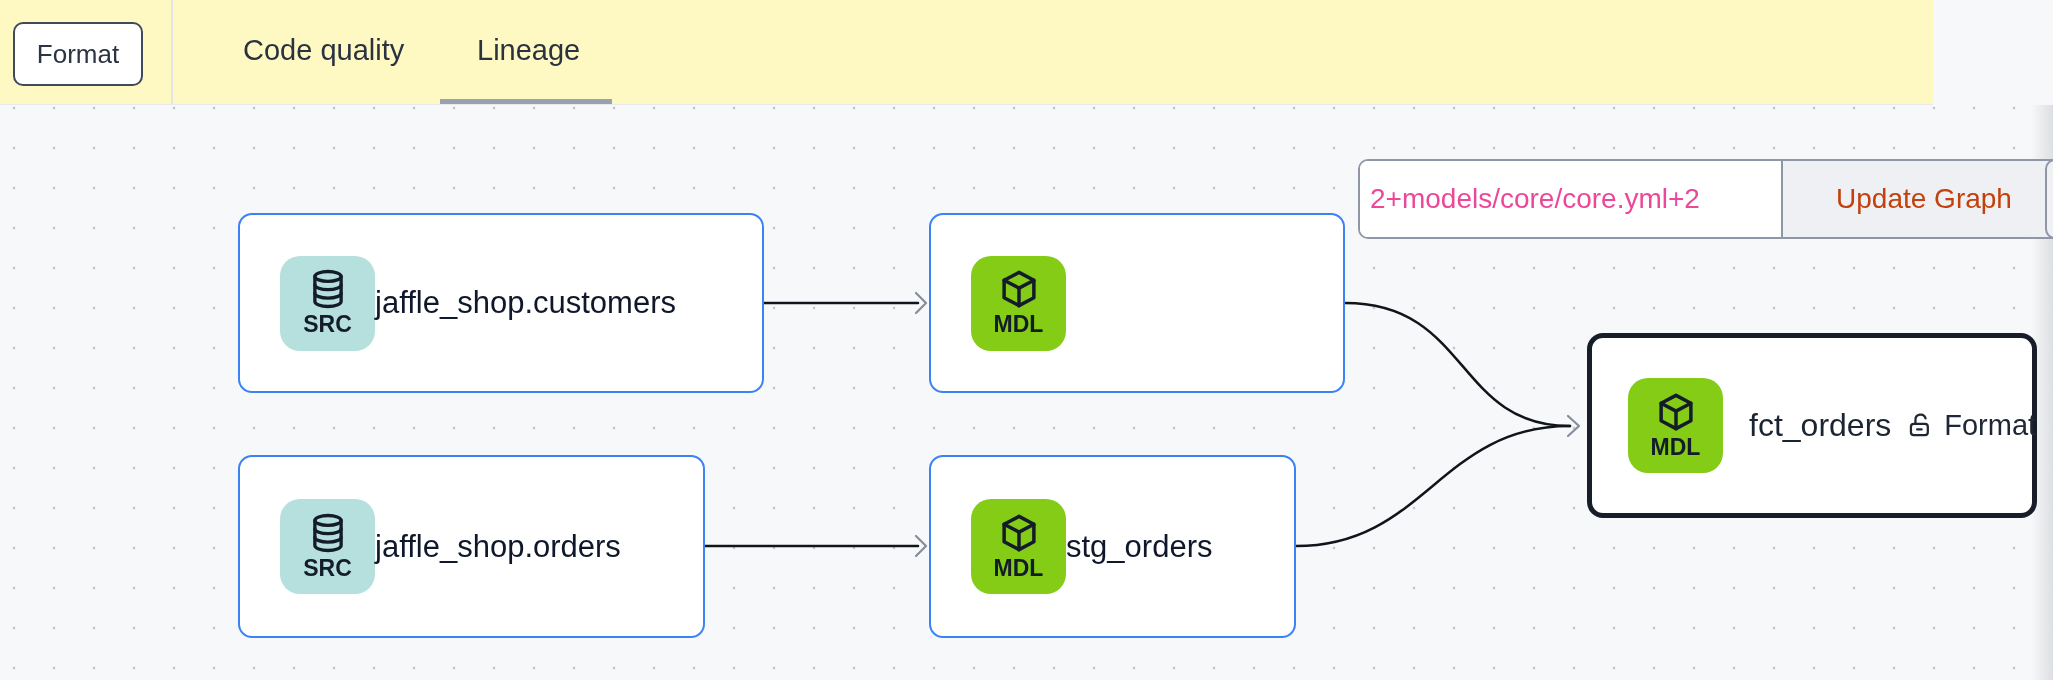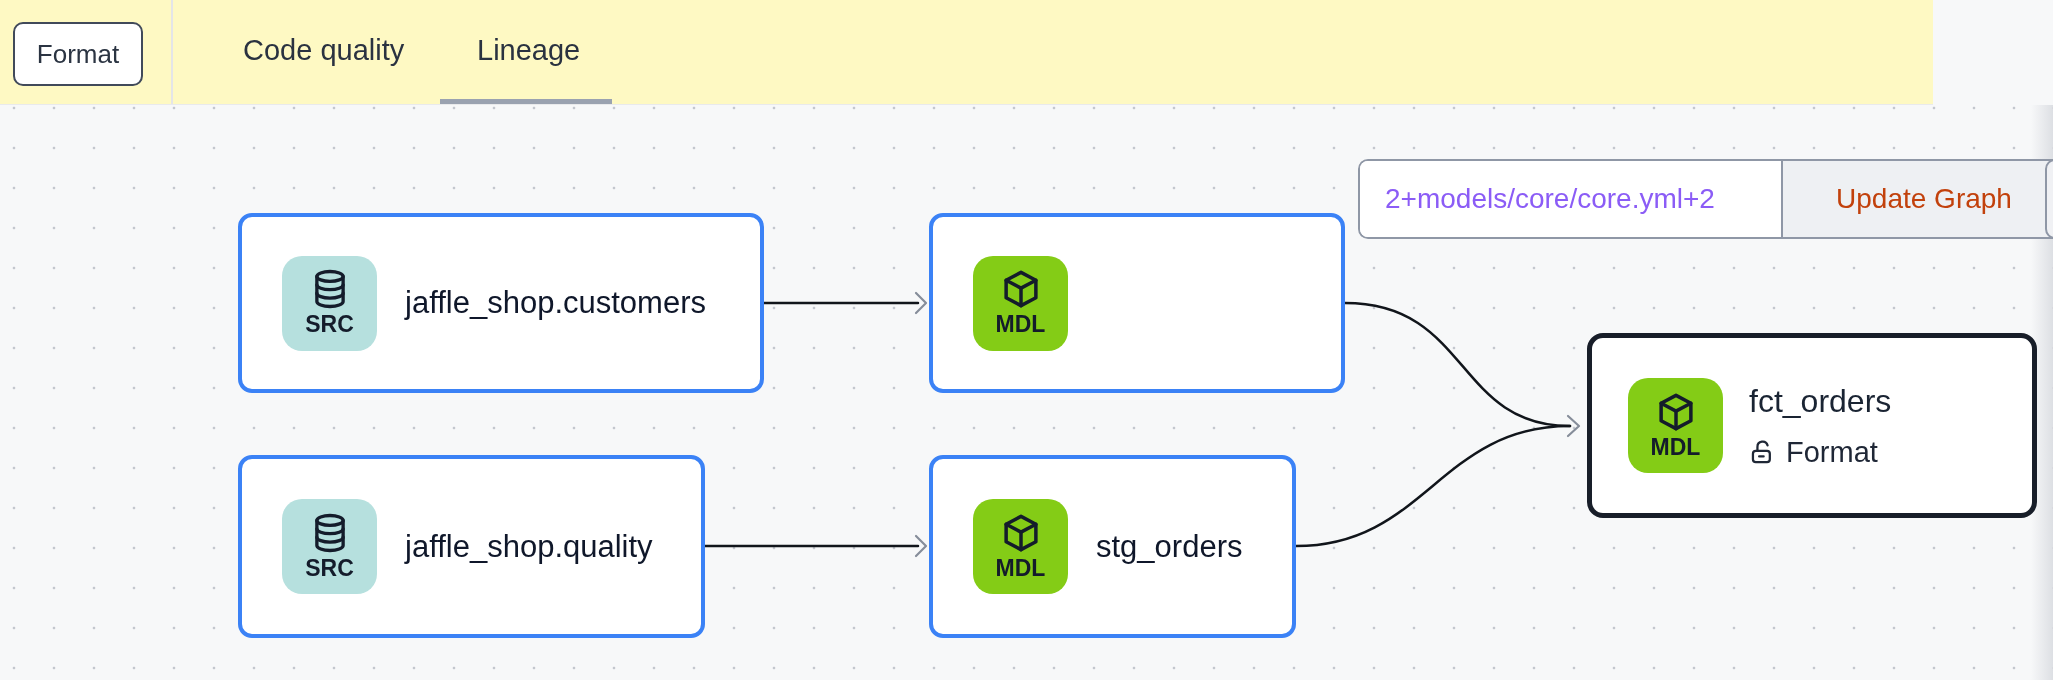--- a/index.html
+++ b/index.html
@@ -25,51 +25,51 @@
     position:absolute;left:0;top:105px;width:2053px;height:575px;
     background-color:#f7f8f9;
     background-image:radial-gradient(circle,#c3c7ce 1.5px,transparent 1.6px);
     background-size:40px 40px;background-position:-6px -17px;
   }
   .edge-layer{position:absolute;left:0;top:0;width:2053px;height:680px;z-index:5;pointer-events:none;}
   .right-shade{position:absolute;right:0;top:105px;width:22px;height:575px;z-index:4;
     background:linear-gradient(to right, rgba(160,166,178,0), rgba(160,166,178,0.30));}
   
   .node{
-    position:absolute;background:#ffffff;border:4px solid #3b82f6;border-radius:14px;
-    box-sizing:border-box;display:flex;align-items:center;gap:28px;padding-left:40px;
+    position:absolute;background:#ffffff;border:2px solid #3b82f6;border-radius:14px;
+    box-sizing:border-box;display:flex;align-items:center;padding-left:40px;
     z-index:10;cursor:pointer;
   }
   .n1{left:238px;top:213px;width:526px;height:180px;}
   .n2{left:929px;top:213px;width:416px;height:180px;}
   .n3{left:238px;top:455px;width:467px;height:183px;}
   .n4{left:929px;top:455px;width:367px;height:183px;}
   .n5{left:1587px;top:333px;width:450px;height:185px;border:5px solid #181e29;border-radius:16px;padding-left:36px;gap:26px;}
   .badge{
     width:95px;height:95px;border-radius:20px;flex:0 0 auto;
     display:flex;flex-direction:column;align-items:center;justify-content:center;gap:1px;
     font-size:23px;font-weight:600;color:#141c2b;
   }
   .badge.src{background:#b6e0de;}
   .badge.mdl{background:#84cc16;}
   .badge svg{display:block;}
   .node-label{font-size:31px;color:#0f172a;white-space:nowrap;}
-  .node-info{display:flex;flex-direction:column;gap:16px;}
+  .node-info{display:flex;flex-direction:row;gap:16px;}
   .node-title{font-size:32px;color:#1a2433;white-space:nowrap;}
   .node-access{display:flex;align-items:center;gap:10px;font-size:29px;color:#1f2736;}
   
   .graph-controls{
     position:absolute;left:1358px;top:159px;height:80px;box-sizing:border-box;
     display:flex;border:2px solid #8f97a6;border-radius:10px;overflow:hidden;
     background:#ffffff;z-index:20;
   }
   .selector-input{
     width:421px;height:100%;box-sizing:border-box;border:none;outline:none;
-    padding:0 20px 0 25px;font-family:"Liberation Sans",sans-serif;
-    font-size:28px;color:#8b5cf6;background:#ffffff;
+    padding:0 20px 0 10px;font-family:"Liberation Sans",sans-serif;
+    font-size:28px;color:#ec4899;background:#ffffff;
   }
   .update-btn{
     width:284px;box-sizing:border-box;background:#eef0f3;border-left:2px solid #8f97a6;
     display:flex;align-items:center;justify-content:center;
     font-size:28px;color:#c2410c;cursor:pointer;white-space:nowrap;
   }
   .partial-btn{
     position:absolute;left:2045px;top:159px;width:40px;height:80px;box-sizing:border-box;
     background:#f0f1f4;border:2px solid #8f97a6;border-radius:10px;z-index:20;cursor:pointer;
   }
@@ -128,21 +128,21 @@
 <div class="node n3">
   <div class="badge src">
     <svg width="42" height="42" viewBox="0 0 24 24" stroke="#141c2b" stroke-width="1.9" fill="none" stroke-linecap="round">
       <ellipse cx="12" cy="4.8" rx="7.5" ry="2.8"></ellipse>
       <path d="M4.5 4.8 v14.4 c0 1.55 3.36 2.8 7.5 2.8 s7.5 -1.25 7.5 -2.8 V4.8"></path>
       <path d="M4.5 9.6 c0 1.55 3.36 2.8 7.5 2.8 s7.5 -1.25 7.5 -2.8"></path>
       <path d="M4.5 14.4 c0 1.55 3.36 2.8 7.5 2.8 s7.5 -1.25 7.5 -2.8"></path>
     </svg>
     <span>SRC</span>
   </div>
-  <span class="node-label">jaffle_shop.quality</span>
+  <span class="node-label">jaffle_shop.orders</span>
 </div>
 
 <div class="node n4">
   <div class="badge mdl">
     <svg width="42" height="42" viewBox="0 0 24 24" stroke="#141c2b" stroke-width="2" fill="none" stroke-linecap="round" stroke-linejoin="round">
       <path d="M12 2.5 L20.5 7 V17 L12 21.5 L3.5 17 V7 Z"></path>
       <path d="M3.5 7 L12 11.5 L20.5 7"></path>
       <path d="M12 11.5 V21.5"></path>
     </svg>
     <span>MDL</span>

